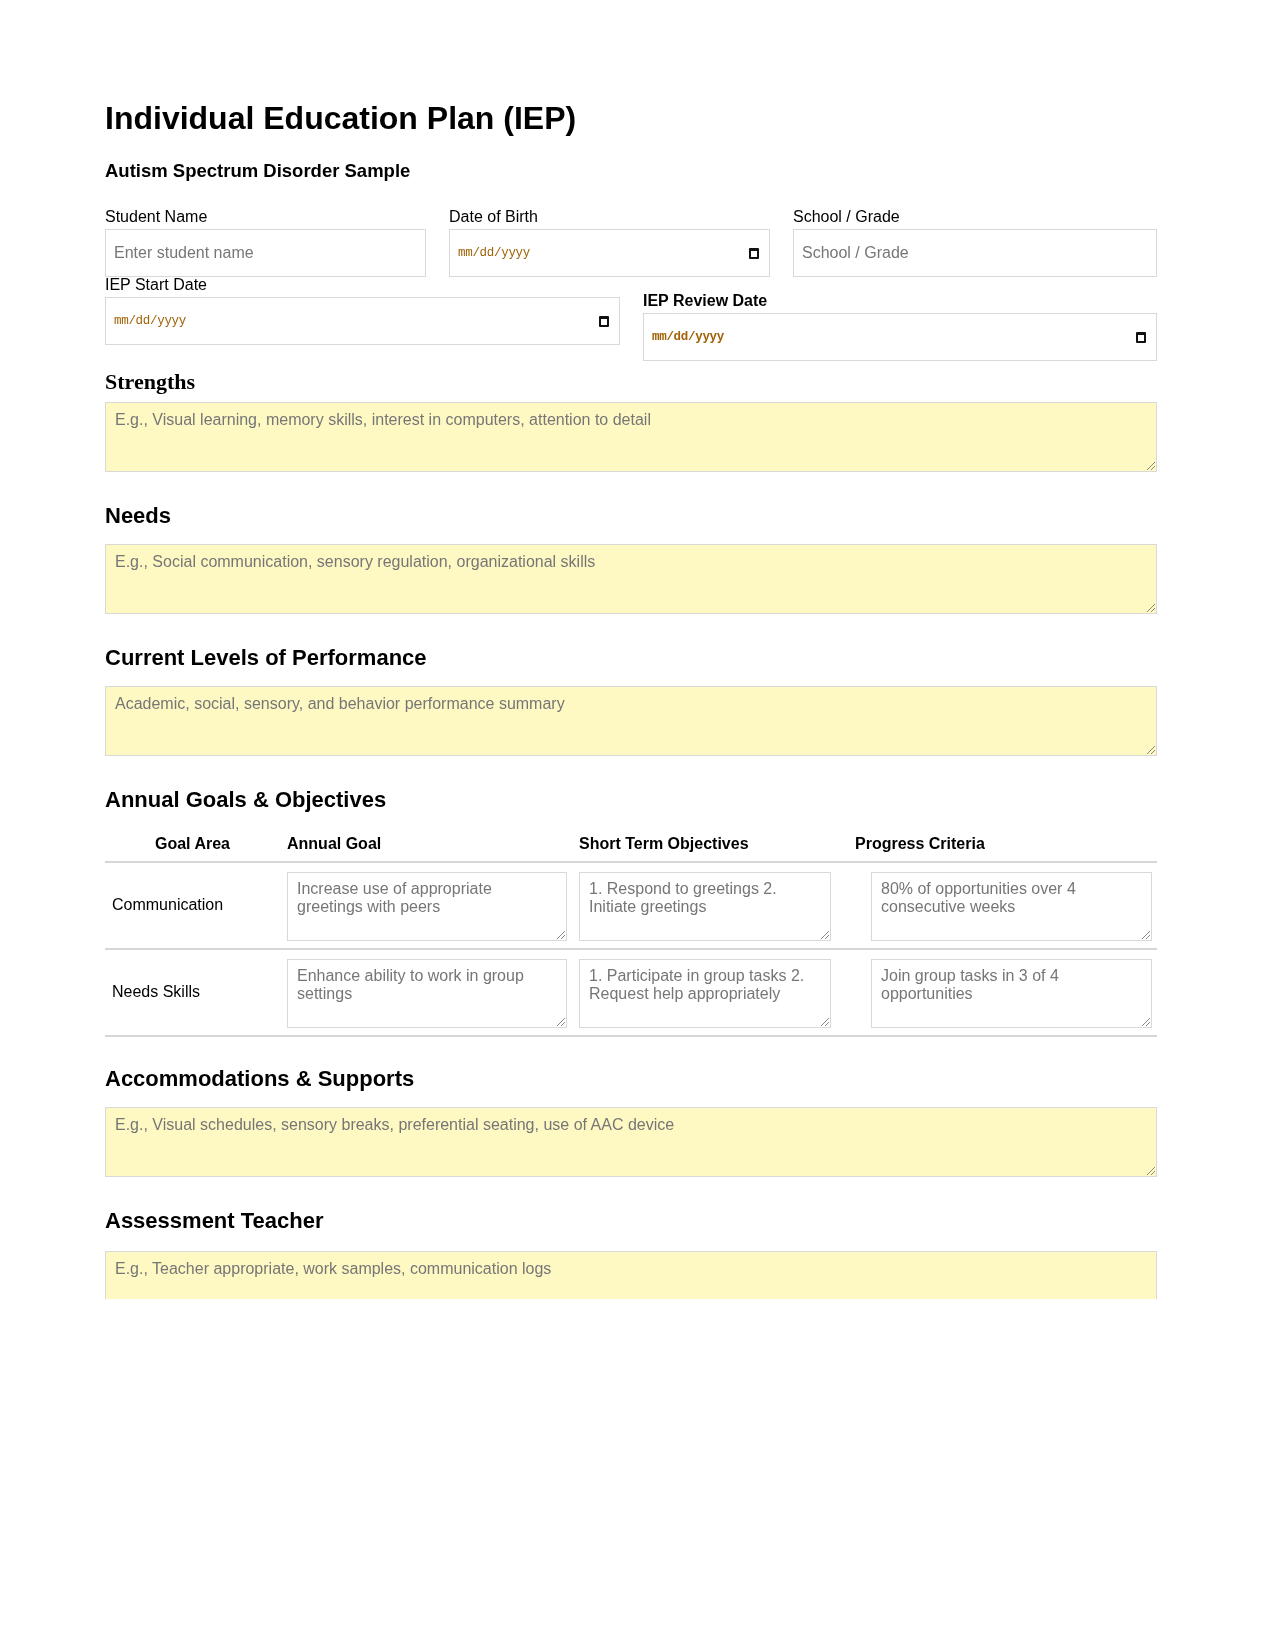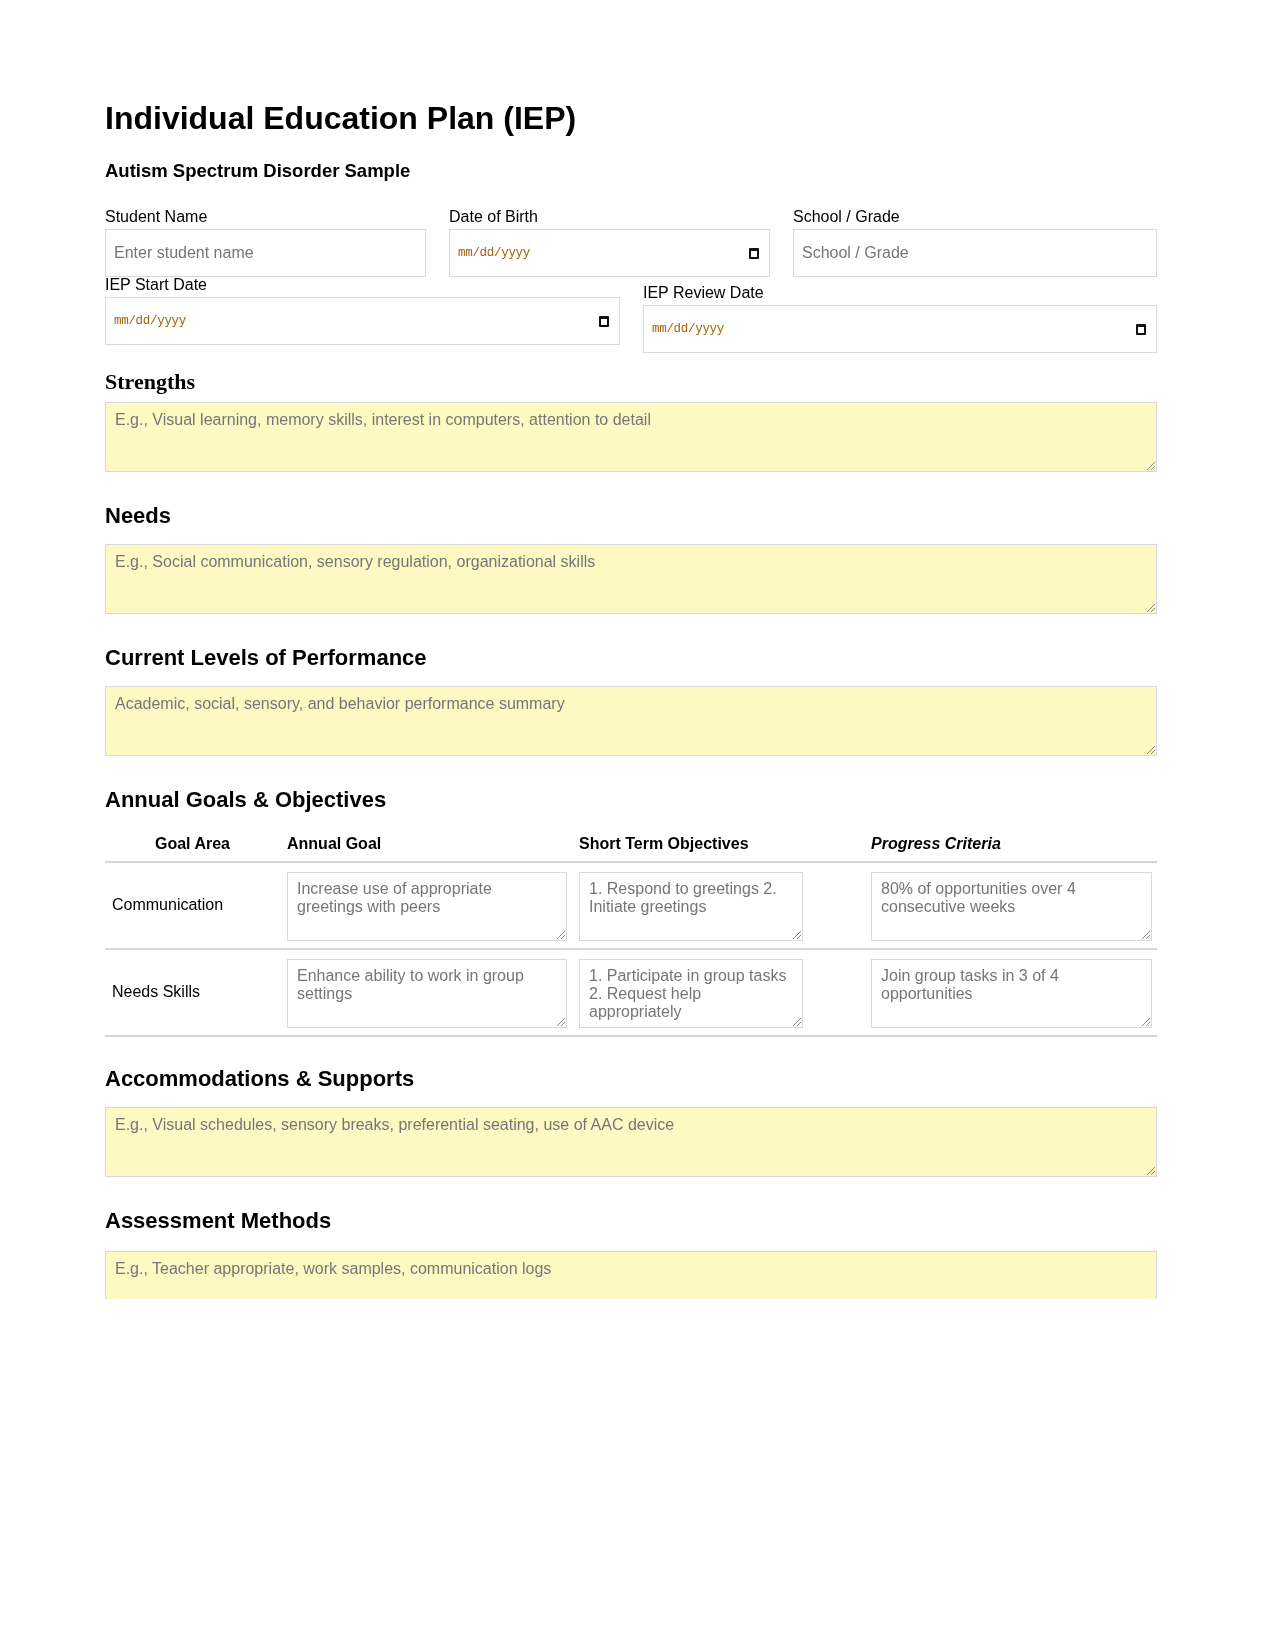--- a/index.html
+++ b/index.html
@@ -153,26 +153,26 @@
       height: 69px;
       box-sizing: border-box;
       border: 1px solid #d9d9d9;
       background: #fff;
       padding: 7px 9px;
       font-size: 16px;
       line-height: 18px;
       color: #767676;
     }
     .col-goal { left: 182px; width: 280px; }
-    .col-obj { left: 474px; width: 224px; }
+    .col-obj { left: 474px; width: 252px; }
     .col-prog { left: 766px; width: 281px; }
     .th.c0 { left: 22px; margin-left: 28px; }
     .th.c1 { left: 182px; }
     .th.c2 { left: 474px; }
-    .th.c3 { left: 766px; font-style: italic; }
+    .th.c3 { left: 750px; }
   </style>
 </head>
 <body>
 
 <div class="page">
 
   <h1 class="title">Individual Education Plan (IEP)</h1>
   <h3 class="subtitle">Autism Spectrum Disorder Sample</h3>
 
   <div class="field" style="left:0; top:208px; width:321px;">
@@ -198,21 +198,21 @@
   </div>
 
   <div class="field" style="left:0; top:276px; width:515px;">
     <label class="field-label">IEP Start Date</label>
     <div class="field-box">
       <span class="date-text">mm/dd/yyyy</span>
       <span class="cal-icon"></span>
     </div>
   </div>
 
-  <div class="field" style="left:538px; top:284px; width:514px;">
+  <div class="field" style="left:538px; top:292px; width:514px;font-weight:bold;">
     <label class="field-label">IEP Review Date</label>
     <div class="field-box">
       <span class="date-text">mm/dd/yyyy</span>
       <span class="cal-icon"></span>
     </div>
   </div>
 
   <h2 class="section-heading" style="top:369px;font-family:Liberation Serif, serif;">Strengths</h2>
   <div class="big-textarea" style="top:402px;">
     <span class="placeholder">E.g., Visual learning, memory skills, interest in computers, attention to detail</span>
@@ -273,18 +273,18 @@
       </div>
     </div>
   </div>
 
   <h2 class="section-heading" style="top:1066px;">Accommodations &amp; Supports</h2>
   <div class="big-textarea" style="top:1107px;">
     <span class="placeholder">E.g., Visual schedules, sensory breaks, preferential seating, use of AAC device</span>
     <span class="resize-grip"></span>
   </div>
 
-  <h2 class="section-heading" style="top:1208px;">Assessment Methods</h2>
+  <h2 class="section-heading" style="top:1208px;">Assessment Teacher</h2>
   <div class="big-textarea cut" style="top:1251px;">
     <span class="placeholder">E.g., Teacher appropriate, work samples, communication logs</span>
   </div>
 
 </div>
 
 </body></html>

